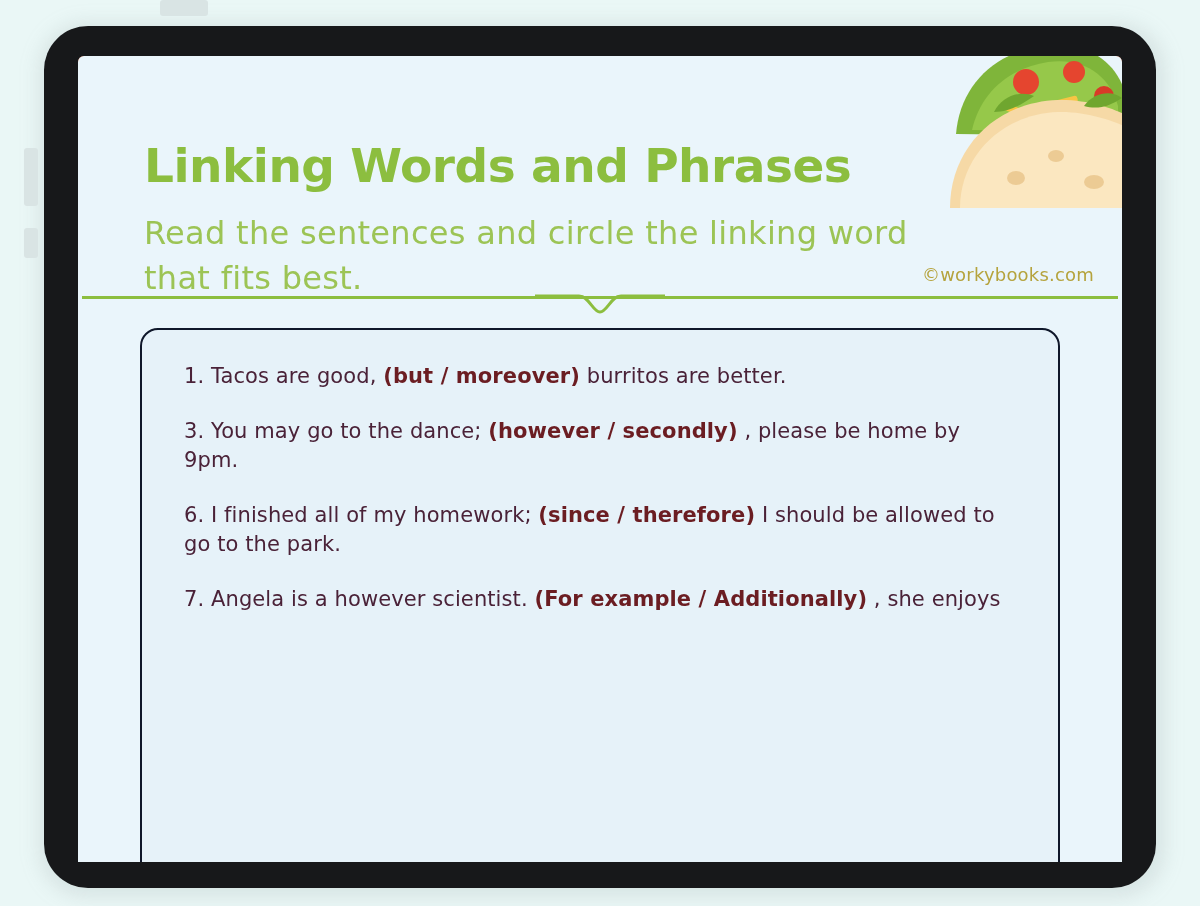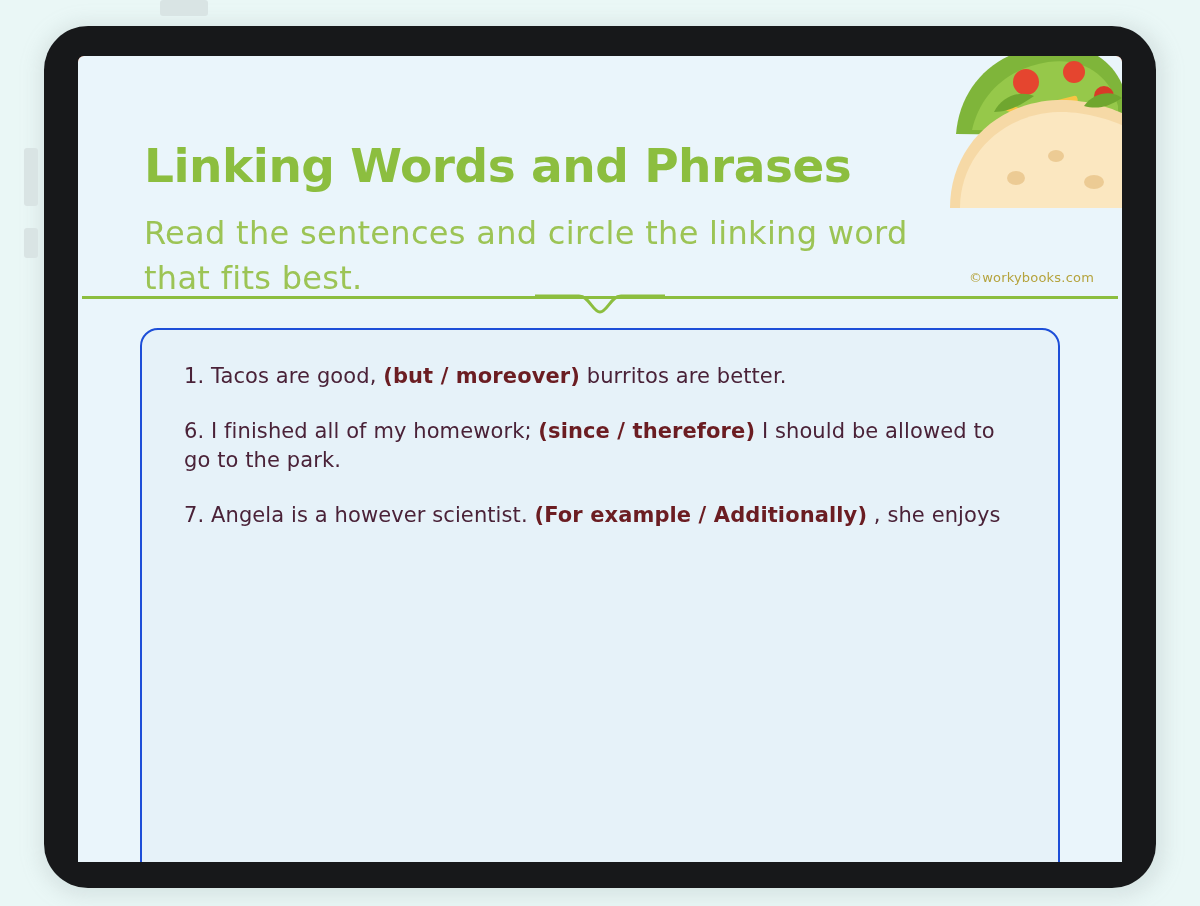--- a/index.html
+++ b/index.html
@@ -87,22 +87,22 @@
     top: 155px;
     width: 780px;
     font-size: 32px;
     line-height: 1.4;
     color: #9cc455;
     letter-spacing: 0.3px;
   }
   .credit {
     position: absolute;
     right: 28px;
-    top: 214px;
-    font-size: 13px;
+    top: 208px;
+    font-size: 18px;
     color: #b5a33d;
     letter-spacing: 0.2px;
   }
 
   
   .taco {
     position: absolute;
     right: -6px;
     top: -18px;
     width: 230px;
@@ -133,21 +133,21 @@
     width: 130px;
     height: 28px;
   }
 
   .card {
     position: absolute;
     left: 62px;
     top: 272px;
     width: 920px;
     height: 560px;
-    border: 2px solid #1d4ed8;
+    border: 2px solid #0f172a;
     border-radius: 18px;
     background: #e6f2f9;
     box-sizing: border-box;
     padding: 32px 38px 0 42px;
     overflow: hidden;
   }
 
   .q {
     font-size: 21px;
     line-height: 1.38;
@@ -217,20 +217,26 @@
     <div class="card">
 
       <div class="q">
         <span class="num">1.</span>
         <span>Tacos are good,</span>
         <span class="choice">(but / moreover)</span>
         <span>burritos are better.</span>
       </div>
 
 
+      <div class="q">
+        <span class="num">3.</span>
+        <span>You may go to the dance;</span>
+        <span class="choice">(however / secondly)</span>
+        <span>, please be home by 9pm.</span>
+      </div>
 
 
 
       <div class="q">
         <span class="num">6.</span>
         <span>I finished all of my homework;</span>
         <span class="choice">(since / therefore)</span>
         <span>I should be allowed to go to the park.</span>
       </div>
 

